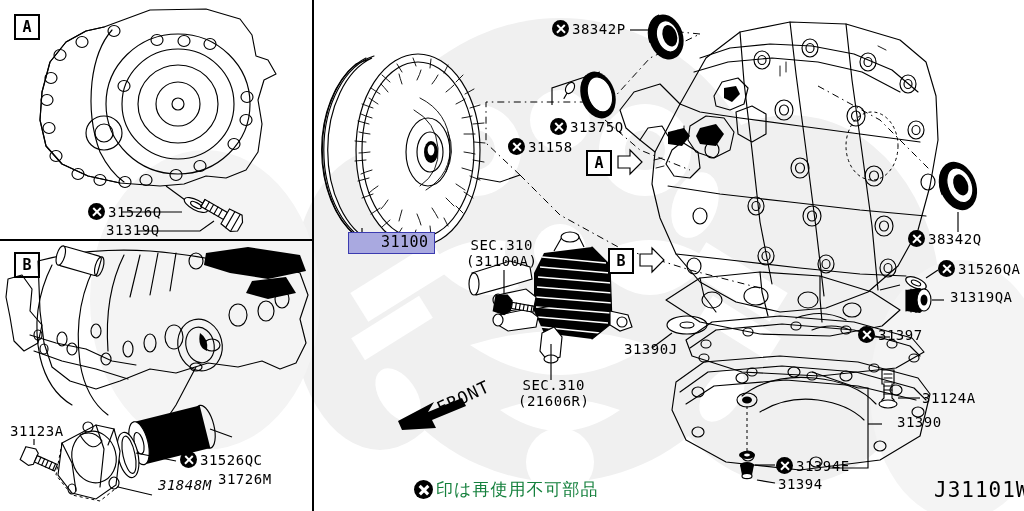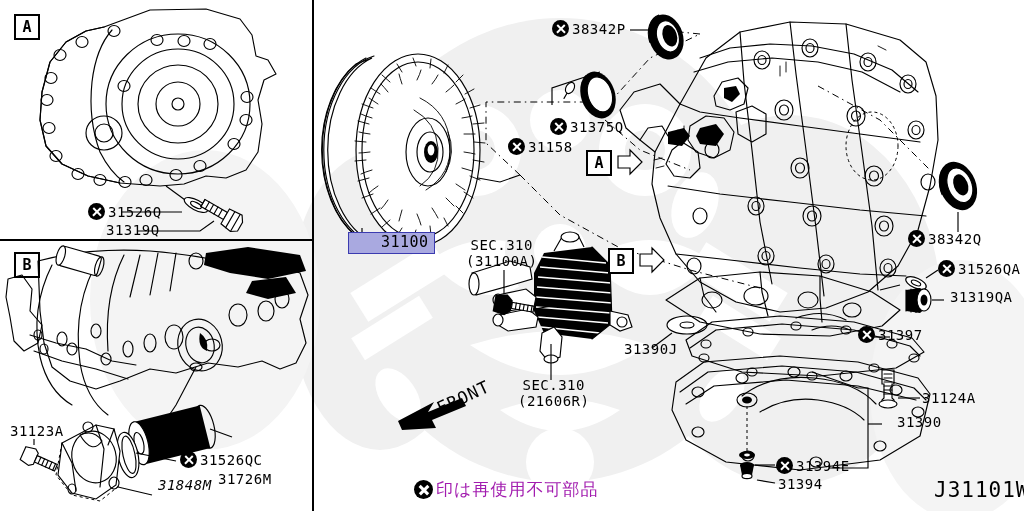--- a/index.html
+++ b/index.html
@@ -41,21 +41,21 @@
   .hl{position:absolute;background:#a9a9e0;border:1.6px solid #3b3bb0;
       padding:1px 5px 2px 5px;font-size:15px;color:#000;
       font-family:"DejaVu Sans Mono","Liberation Mono",monospace;
       line-height:1.15;letter-spacing:.5px;}
 
   
   .drawid{position:absolute;font-size:21px;letter-spacing:1px;color:#000;
           font-family:"DejaVu Sans Mono","Liberation Mono",monospace;}
 
   
-  .note{position:absolute;font-size:17px;color:#a21caf;white-space:nowrap;
+  .note{position:absolute;font-size:17px;color:#15803d;white-space:nowrap;
         font-family:"DejaVu Sans","Liberation Sans",sans-serif;}
   .note .jp{font-family:"DejaVu Sans","Liberation Sans",sans-serif;
             letter-spacing:1px;vertical-align:1px;}
 
   
   .frontlbl{position:absolute;font-size:17px;color:#000;
             transform:rotate(-25deg);transform-origin:left bottom;
             letter-spacing:1px;
             font-family:"DejaVu Sans Mono","Liberation Mono",monospace;}
 

